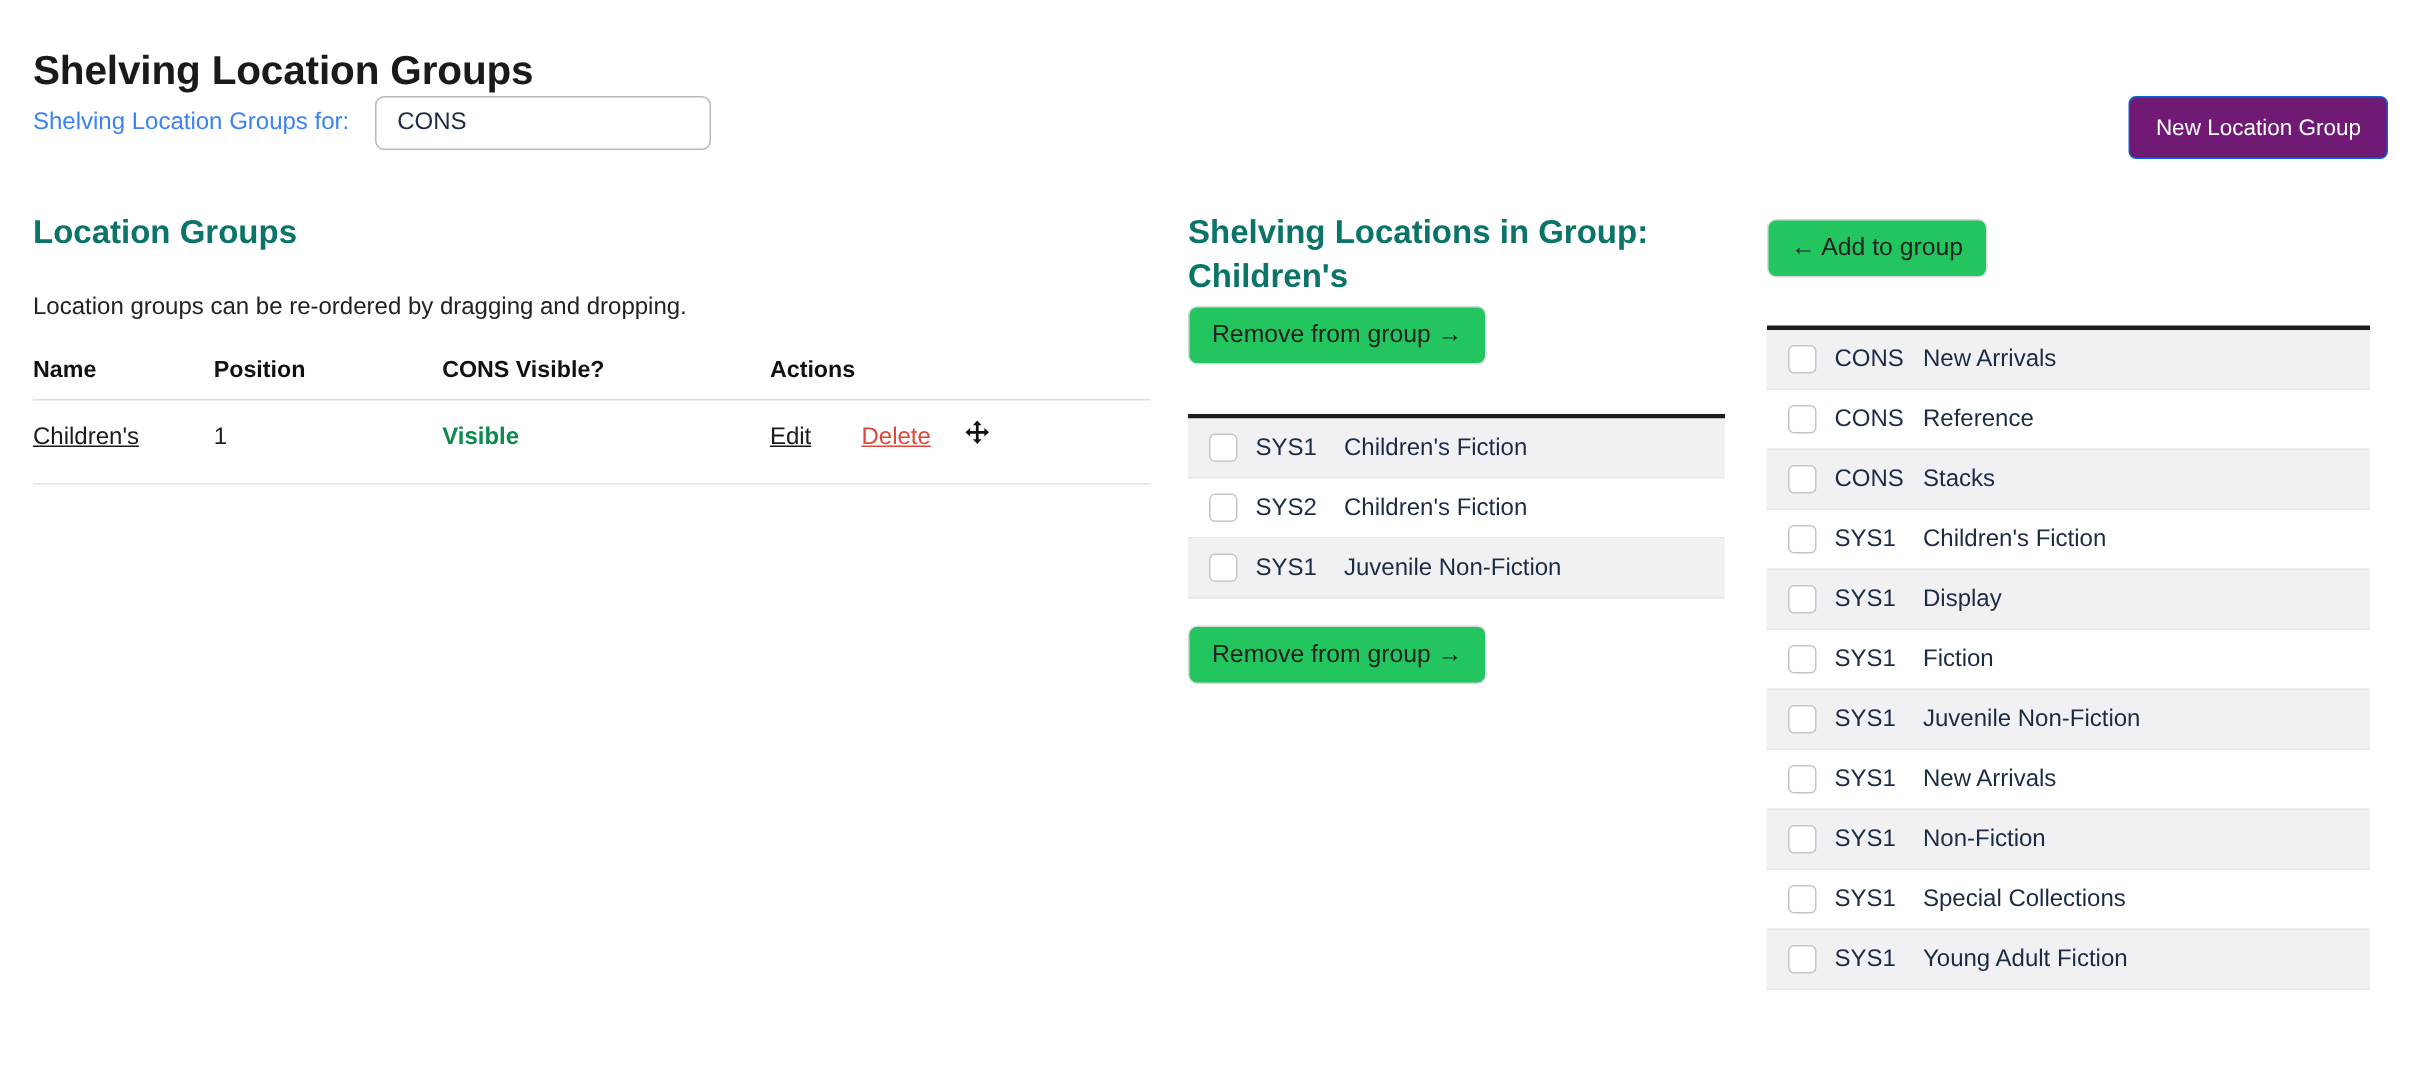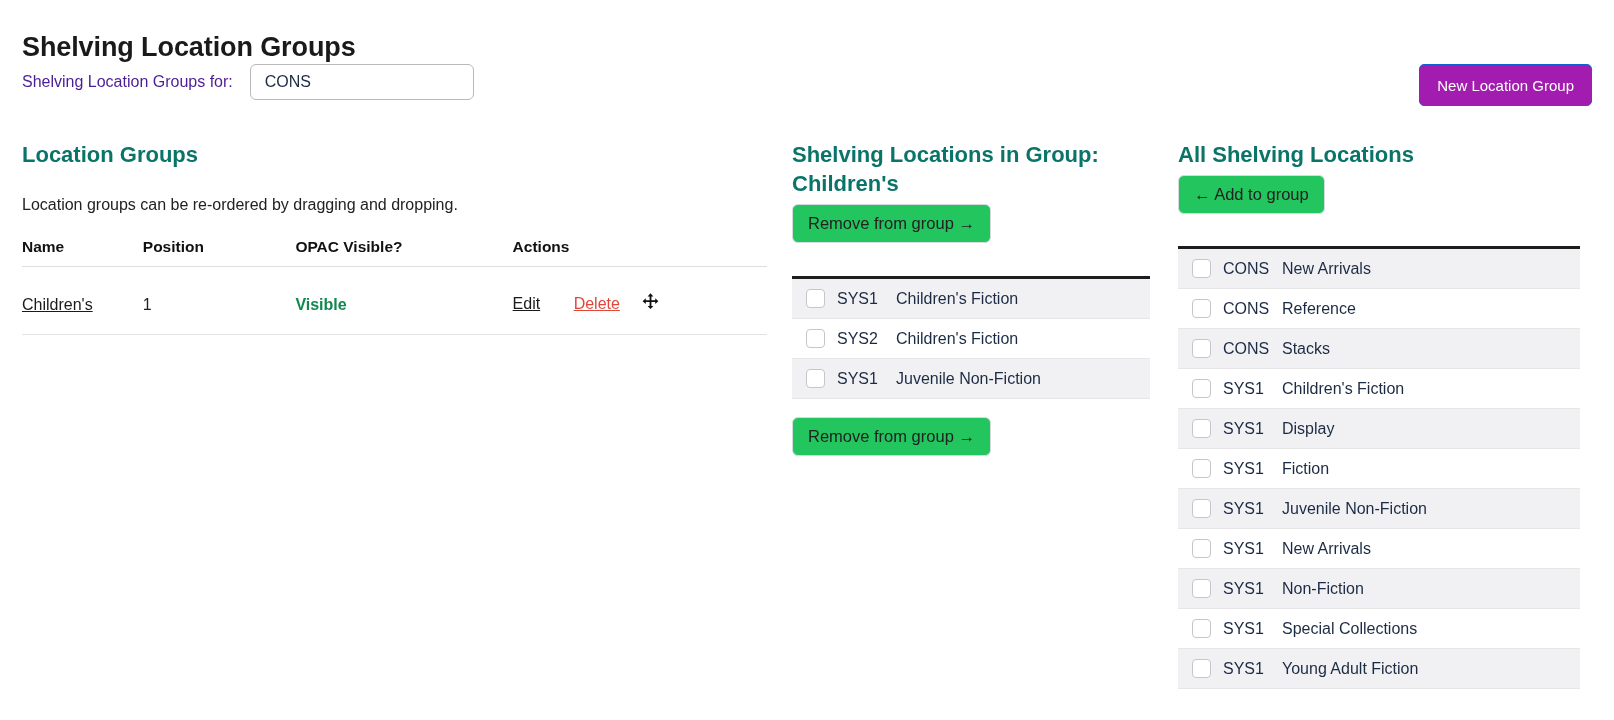--- a/index.html
+++ b/index.html
@@ -36,21 +36,21 @@
 
   .selector-row {
     position: absolute;
     left: 22px;
     top: 64px;
     display: flex;
     align-items: center;
   }
   .selector-label {
     font-size: 16px;
-    color: #4c1d95;
+    color: #3b82f6;
     margin-right: 17px;
     text-align: right;
   }
   .selector-box {
     width: 224px;
     height: 36px;
     border: 1px solid #b9b9b9;
     border-radius: 6px;
     background: #ffffff;
     font-family: "Liberation Sans", sans-serif;
@@ -59,21 +59,21 @@
     padding: 0 14px;
     box-sizing: border-box;
     line-height: 34px;
     cursor: pointer;
   }
 
   .new-group-btn {
     position: absolute;
     right: 22px;
     top: 64px;
-    background: #a21caf;
+    background: #701a75;
     color: #ffffff;
     border: 1px solid #0f62d5;
     border-radius: 5px;
     font-family: "Liberation Sans", sans-serif;
     font-size: 15px;
     height: 42px;
     padding: 0 17px;
     cursor: pointer;
     white-space: nowrap;
   }
@@ -113,21 +113,21 @@
     font-weight: bold;
     font-size: 15.5px;
     color: #111111;
     padding: 0 0 10px 0;
     border-bottom: 1px solid #dddddd;
     white-space: nowrap;
   }
   table.groups th.num, table.groups td.num { text-align: left; }
   table.groups th.act, table.groups td.act { text-align: left; }
   table.groups td {
-    padding: 25px 0 17px 0;
+    padding: 12px 0 17px 0;
     border-bottom: 1px solid #e4e4e4;
     font-size: 16px;
     vertical-align: middle;
   }
   .group-name-link {
     color: #1a1a1a;
     text-decoration: underline;
   }
   .visible-flag {
     color: #0e8a4f;
@@ -228,21 +228,21 @@
 
   <div class="col col-left">
     <div class="col-heading">Location Groups</div>
     <div class="col-desc">Location groups can be re-ordered by dragging and dropping.</div>
 
     <table class="groups">
       <thead>
         <tr>
           <th>Name</th>
           <th class="num">Position</th>
-          <th style="padding-left:48px">OPAC Visible?</th>
+          <th style="padding-left:48px">CONS Visible?</th>
           <th class="act">Actions</th>
         </tr>
       </thead>
       <tbody>
         <tr>
           <td>
             <a class="group-name-link" href="#">Children's</a>
           </td>
           <td class="num">1</td>
           <td style="padding-left:48px">
@@ -281,21 +281,20 @@
         <span class="loc-cb"></span>
         <span class="loc-code">SYS1</span>
         <span class="loc-name">Juvenile Non-Fiction</span>
       </li>
     </ul>
 
     <button class="xfer-btn mid-btn-bottom">Remove from group →</button>
   </div>
 
   <div class="col col-right">
-    <div class="col-heading">All Shelving Locations</div>
     <button class="xfer-btn right-btn-top">← Add to group</button>
 
     <ul class="loc-list">
       <li>
         <span class="loc-cb"></span>
         <span class="loc-code">CONS</span>
         <span class="loc-name">New Arrivals</span>
       </li>
       <li>
         <span class="loc-cb"></span>

